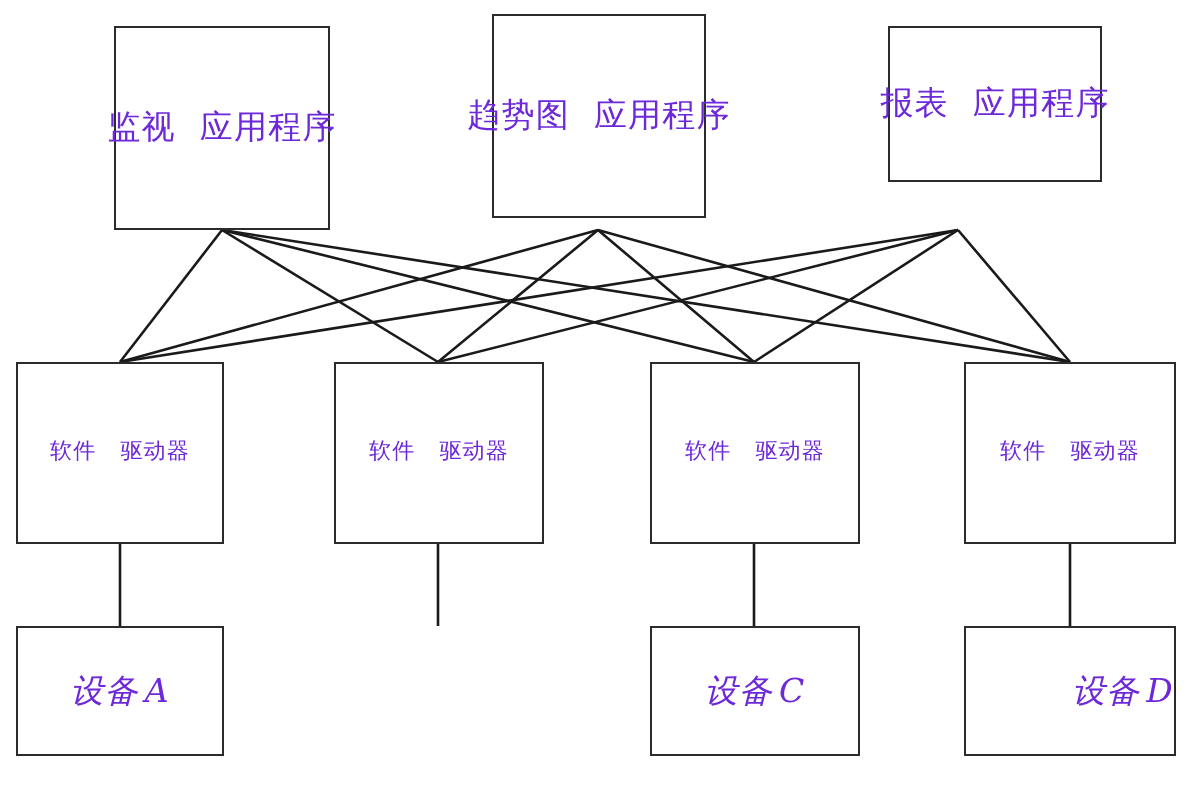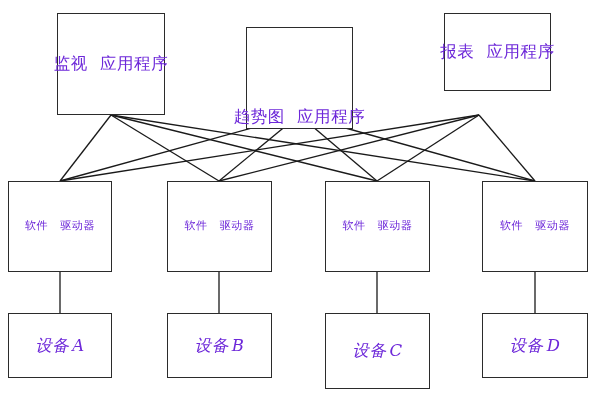--- a/index.html
+++ b/index.html
@@ -89,21 +89,21 @@
       <line x1="219" y1="272" x2="219" y2="313" stroke="#1a1a1a" stroke-width="1.3"></line>
       <line x1="377" y1="272" x2="377" y2="313" stroke="#1a1a1a" stroke-width="1.3"></line>
       <line x1="535" y1="272" x2="535" y2="313" stroke="#1a1a1a" stroke-width="1.3"></line>
     </svg>
 
   <div class="node app-node" style="left: 57px; top: 13px; width: 108px; height: 102px;">
     <span class="line1">监视</span>
     <span class="line2">应用程序</span>
   </div>
 
-  <div class="node app-node" style="left: 246px; top: 27px; width: 107px; height: 102px; align-items: flex-end;">
+  <div class="node app-node" style="left: 246px; top: 7px; width: 107px; height: 102px;">
     <span class="line1">趋势图</span>
     <span class="line2">应用程序</span>
   </div>
 
   <div class="node app-node" style="left: 444px; top: 13px; width: 107px; height: 78px;">
     <span class="line1">报表</span>
     <span class="line2">应用程序</span>
   </div>
 
   <div class="node driver-node" style="left: 8px; top: 181px; width: 104px; height: 91px;">
@@ -123,25 +123,22 @@
 
   <div class="node driver-node" style="left: 482px; top: 181px; width: 106px; height: 91px;">
     <span class="line1">软件</span>
     <span class="line2">驱动器</span>
   </div>
 
   <div class="node device-node" style="left: 8px; top: 313px; width: 104px; height: 65px;">
     <span class="line1"><span class="dev-label">设备</span><span class="dev-id">A</span></span>
   </div>
 
-  <div class="node device-node" style="left: 167px; top: 313px; width: 105px; height: 65px;">
-    <span class="line1"><span class="dev-label">设备</span><span class="dev-id">B</span></span>
-  </div>
 
-  <div class="node device-node" style="left: 325px; top: 313px; width: 105px; height: 76px;">
+  <div class="node device-node" style="left: 325px; top: 313px; width: 105px; height: 65px;">
     <span class="line1"><span class="dev-label">设备</span><span class="dev-id">C</span></span>
   </div>
 
-  <div class="node device-node" style="left: 482px; top: 313px; width: 106px; height: 65px;">
+  <div class="node device-node" style="left: 482px; top: 313px; width: 106px; height: 65px; justify-content: flex-end;">
     <span class="line1"><span class="dev-label">设备</span><span class="dev-id">D</span></span>
   </div>
 
 </div>
 
 </body></html>

